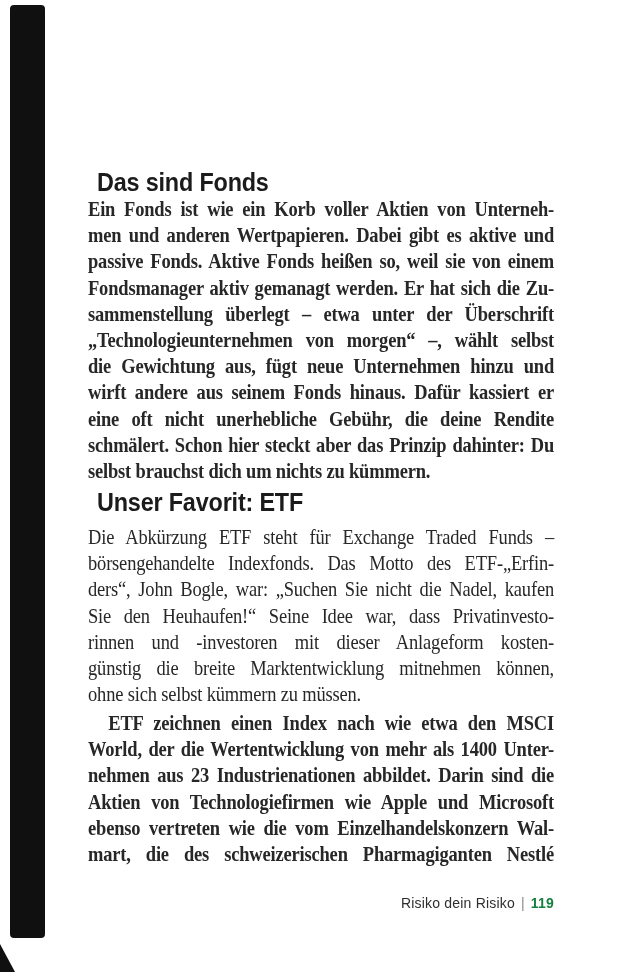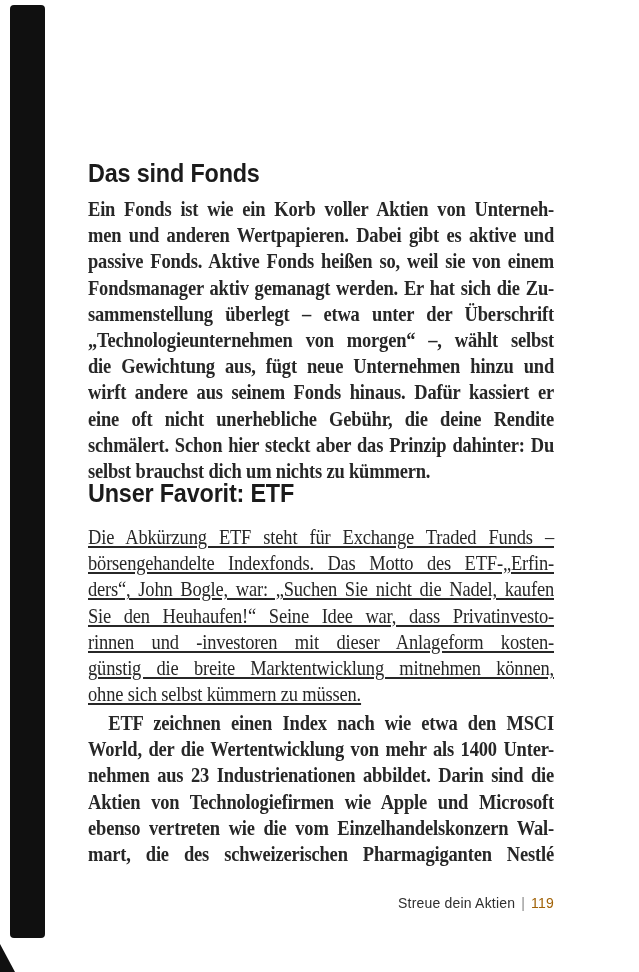--- a/index.html
+++ b/index.html
@@ -61,56 +61,56 @@
     text-align: justify;
     text-align-last: justify;
     white-space: normal;
   }
   .tline.last-left { text-align-last: left; }
   .tline.indent { text-indent: 23px; }
 
   .heading {
     position: absolute;
     left: 0;
-    margin: 0;
+    margin: 9px;
     font-family: "Liberation Sans", "DejaVu Sans", sans-serif;
     font-weight: 700;
     font-size: 26px;
     line-height: 30px;
     color: #1b1b1b;
     letter-spacing: -0.2px;
   }
   .heading .hinner {
     display: inline-block;
     transform: scaleX(0.9);
     transform-origin: 0 0;
     white-space: nowrap;
   }
 
   #intro-para { top: 87px; }
   #heading-fonds { top: 158px; }
   #fonds-para { top: 196px; font-weight: bold; }
   #heading-etf { top: 478px; }
-  #etf-para-1 { top: 524px; text-decoration: underline; }
+  #etf-para-1 { top: 524px; }
   #etf-para-2 { top: 710px; font-weight: bold; }
 
   .footer {
     position: absolute;
     left: 0;
     top: 894px;
     width: 100%;
     text-align: right;
     font-family: "Liberation Sans", "DejaVu Sans", sans-serif;
     font-size: 14px;
     line-height: 18px;
     letter-spacing: 0.2px;
     color: #2e2e2e;
   }
   .footer .sep { color: #8a8a8a; margin: 0 6px; font-weight: 400; }
-  .footer .pagenum { font-weight: 400; color: #a16207; margin-top: 32px; }
+  .footer .pagenum { font-weight: 700; color: #15803d; margin-top: 32px; }
 </style>
 </head>
 <body>
 
 <div class="page">
 
   <div class="binding-bar" style="background: rgb(16, 16, 16);"></div>
   <div class="corner-mark"></div>
 
   <div class="content">
@@ -151,17 +151,17 @@
     <div class="para" id="etf-para-2">
         <div class="tline indent">ETF zeichnen einen Index nach wie etwa den MSCI</div>
         <div class="tline">World, der die Wertentwicklung von mehr als 1400 Unter-</div>
         <div class="tline">nehmen aus 23 Industrienationen abbildet. Darin sind die</div>
         <div class="tline">Aktien von Technologiefirmen wie Apple und Microsoft</div>
         <div class="tline">ebenso vertreten wie die vom Einzelhandelskonzern Wal-</div>
         <div class="tline">mart, die des schweizerischen Pharmagiganten Nestlé</div>
       </div>
 
     <div class="footer">
-      <span>Streue dein Aktien</span><span class="sep">|</span><span class="pagenum">119</span>
+      <span>Risiko dein Risiko</span><span class="sep">|</span><span class="pagenum">119</span>
     </div>
 
   </div>
 </div>
 
 </body></html>

